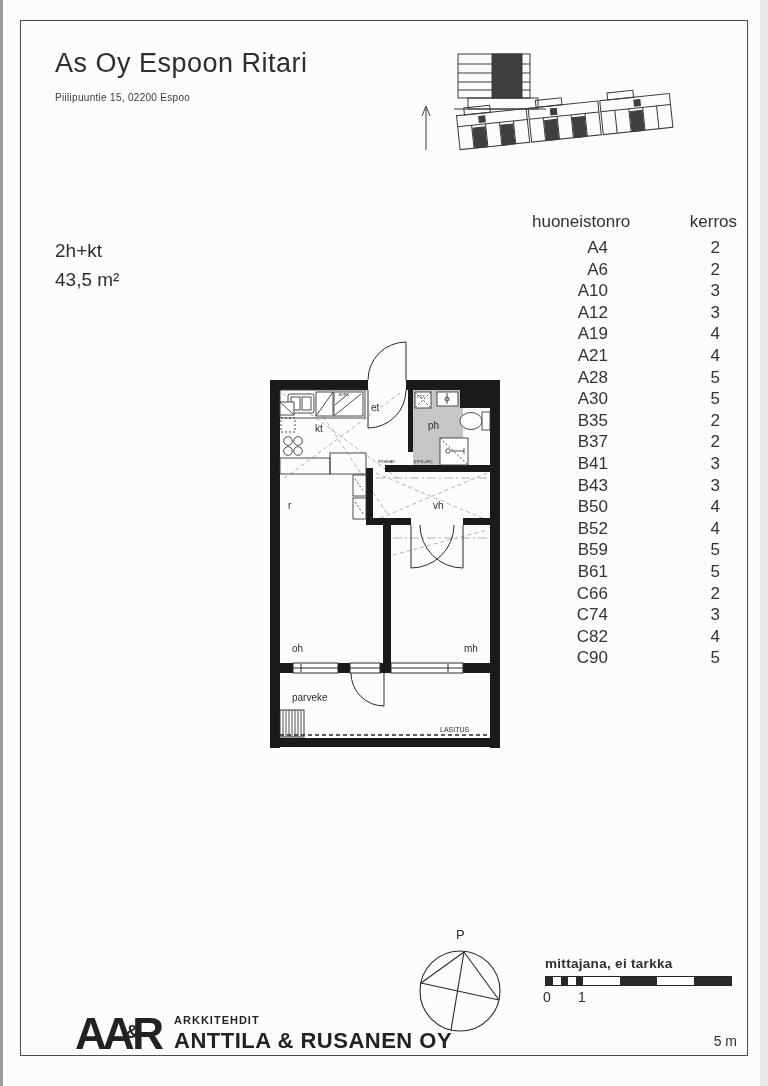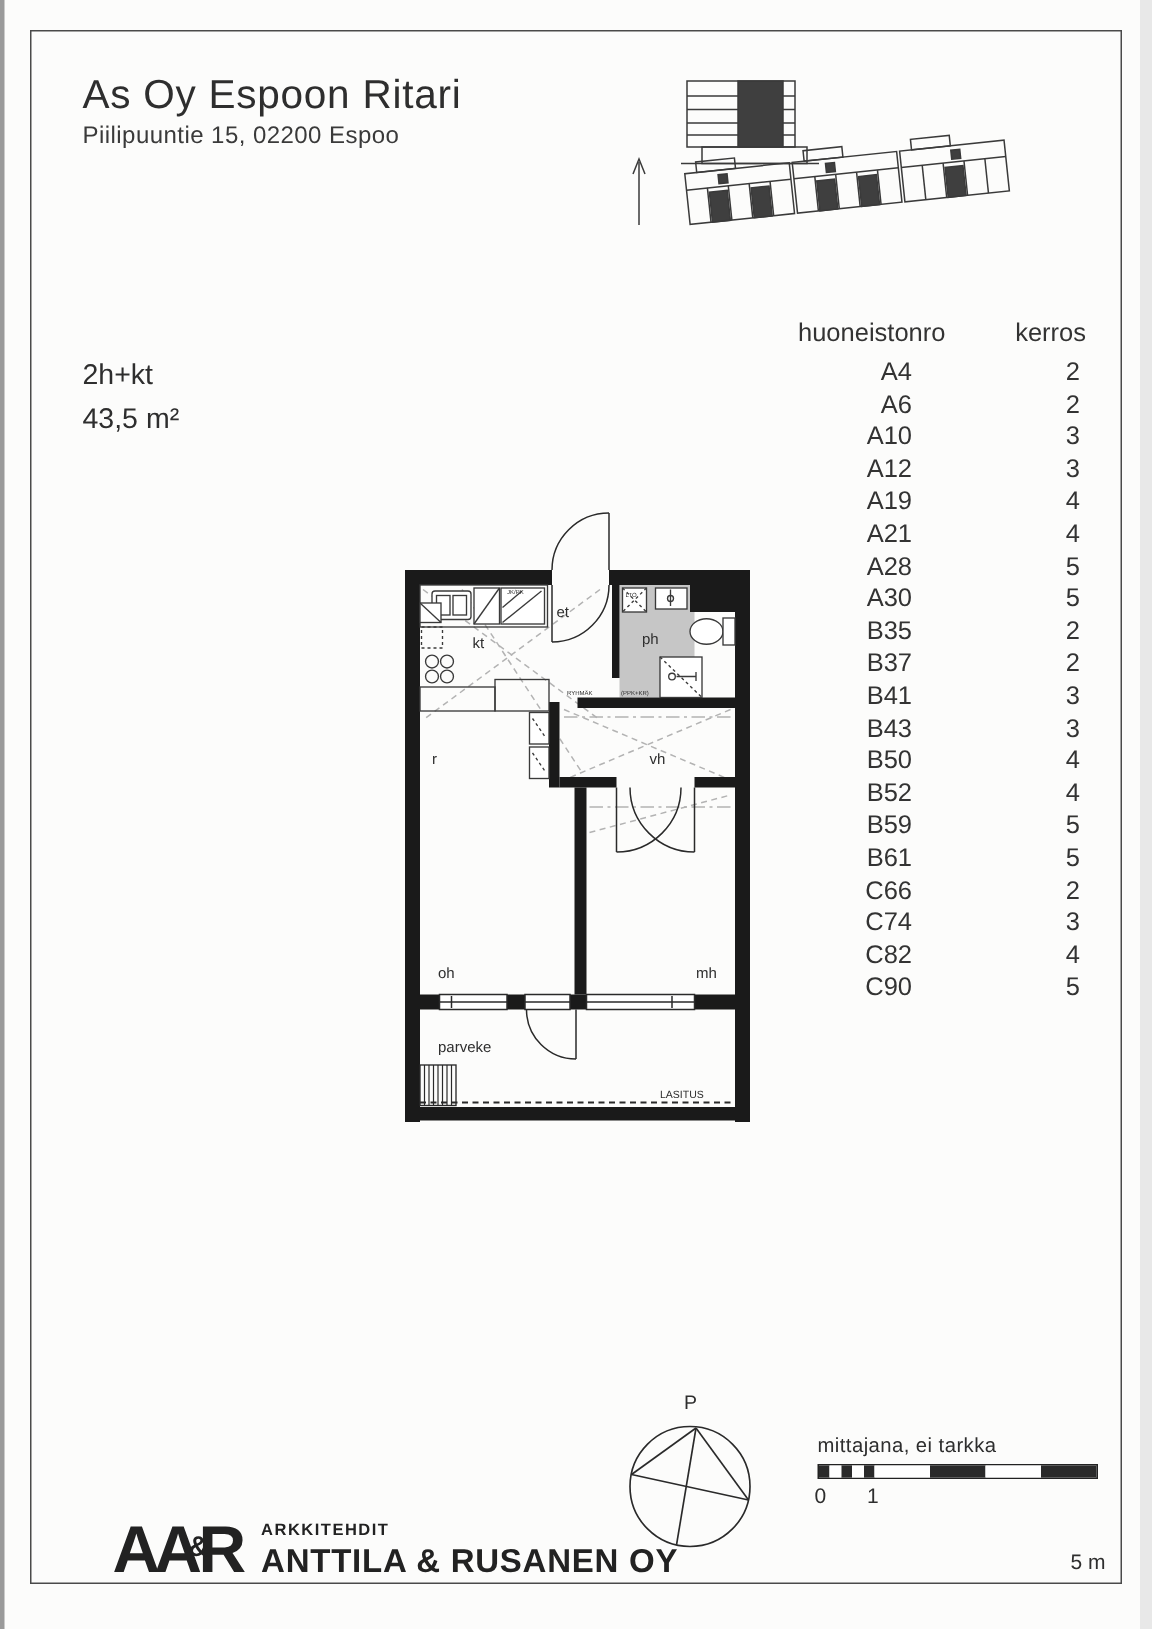--- a/index.html
+++ b/index.html
@@ -3,45 +3,45 @@
 <meta charset="utf-8">
 <style>
   html,body{margin:0;padding:0;background:#e8e8e8;}
   .page{position:relative;width:760px;height:1086px;background:#fcfcfb;overflow:hidden;
         font-family:"Liberation Sans",sans-serif;color:#333;}
   .scan-edge{position:absolute;left:0;top:0;width:3px;height:100%;background:#9a9a9a;}
   .frame{position:absolute;left:20px;top:20px;width:726px;height:1034px;border:1.5px solid #4a4a4a;}
 
   .titleblock{position:absolute;left:55px;top:48px;}
   .title{font-size:27px;font-weight:400;letter-spacing:.5px;color:#2e2e2e;line-height:30px;}
-  .address{font-size:16px;color:#3a3a3a;margin-top:4px;letter-spacing:.3px;}
+  .address{font-size:10px;color:#3a3a3a;margin-top:14px;letter-spacing:.3px;}
 
   .aptinfo{position:absolute;left:55px;top:236px;font-size:19px;color:#2e2e2e;line-height:29px;}
 
   .table{position:absolute;left:532px;top:212px;width:192px;font-size:17px;color:#333;}
-  .thead{display:grid;grid-template-columns:116px 76px;margin-bottom:5px;}
+  .thead{display:grid;grid-template-columns:116px 76px;margin-bottom:5px;gap:13px;}
   .thead .c1{text-align:left;}
   .thead .c2{text-align:right;}
   .trow{display:grid;grid-template-columns:116px 76px;line-height:21.6px;}
   .trow .c1{text-align:right;padding-right:40px;}
   .trow .c2{text-align:right;padding-right:4px;}
 
   .elev-svg{position:absolute;left:420px;top:42px;}
   .plan-svg{position:absolute;left:268px;top:335px;}
   .compass-svg{position:absolute;left:405px;top:926px;}
 
   .logo{position:absolute;left:55px;top:1012px;display:flex;align-items:flex-end;margin-left:20px;}
   .logo-big{font-weight:bold;font-size:44px;line-height:40px;letter-spacing:-4px;color:#222;display:flex;align-items:flex-end;}
   .logo-amp{font-size:19px;font-weight:bold;margin:0 -3px 2px -5px;position:relative;z-index:1;}
   .logo-text{margin-left:14px;padding-top:2px;}
   .logo-line1{font-weight:bold;font-size:11px;letter-spacing:1px;color:#222;}
   .logo-line2{font-weight:bold;font-size:22px;letter-spacing:.5px;color:#222;margin-top:2px;}
 
   .scalebar{position:absolute;left:545px;top:956px;width:190px;font-size:13.5px;color:#2e2e2e;}
-  .sb-caption{margin-bottom:5px;letter-spacing:.3px;}
+  .sb-caption{margin-bottom:5px;letter-spacing:.3px;font-weight:bold;}
   .sb-bar{display:flex;height:8px;border:1px solid #222;width:185px;}
   .sb-bar div{height:100%;}
   .sb-b{background:#2a2a2a;}
   .sb-w{background:#fff;}
   .sb-ticks{position:relative;height:18px;margin-top:3px;font-size:14px;}
   .sb-t0{position:absolute;left:-2px;}
   .sb-t1{position:absolute;left:33px;}
   .sb-t5{position:absolute;right:-2px;margin-top:44px;}
 </style>
 </head>

